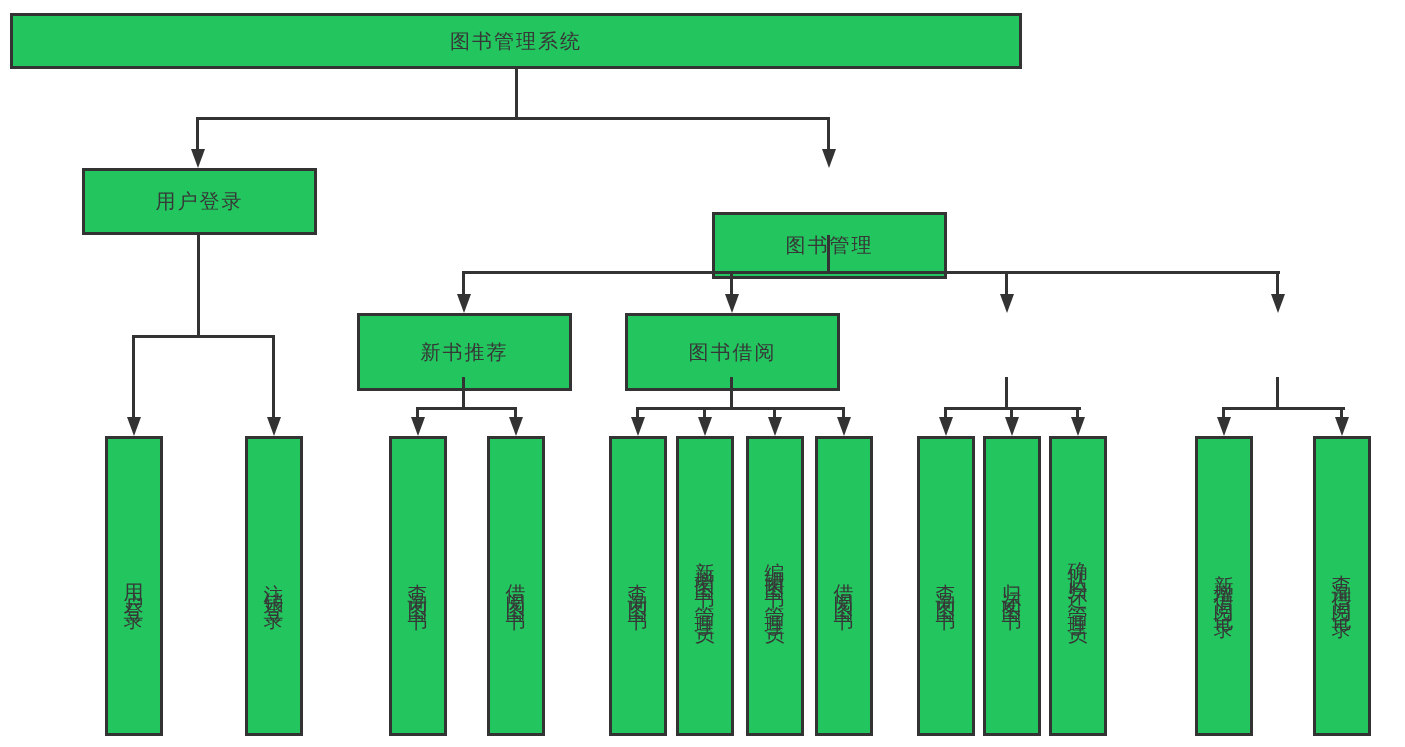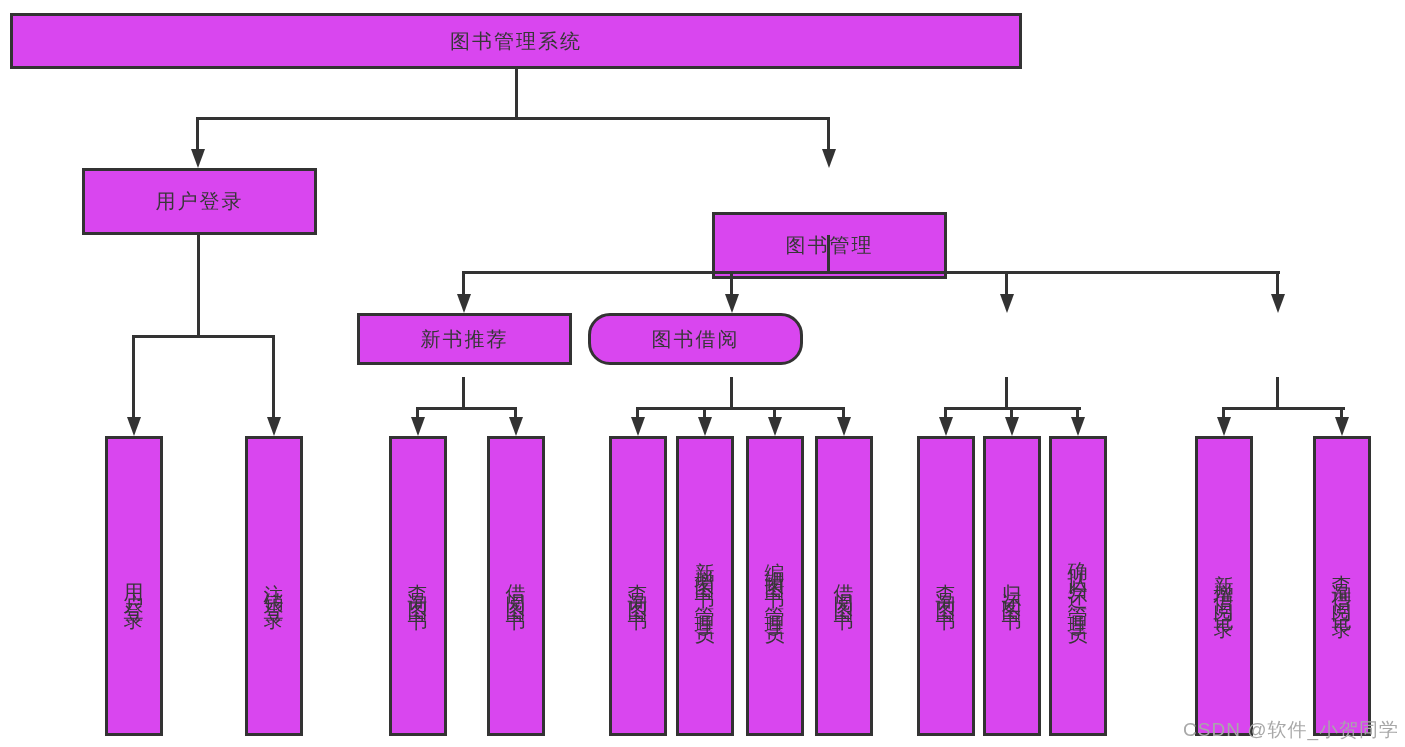--- a/index.html
+++ b/index.html
@@ -1,26 +1,26 @@
 <!DOCTYPE html>
 <html><head>
 <meta charset="utf-8">
 <style>
   html,body{margin:0;padding:0;background:#ffffff;}
   .stage{
     position:relative;width:1405px;height:747px;background:#ffffff;overflow:hidden;
     font-family:"Liberation Sans","DejaVu Sans",sans-serif;color:#373737;
   }
   .box{
-    position:absolute;box-sizing:border-box;border:3px solid #333333;background:#d946ef;
+    position:absolute;box-sizing:border-box;border:3px solid #333333;background:#22c55e;
     display:flex;align-items:center;justify-content:center;
   }
   .hbox{font-size:20px;letter-spacing:2px;}
   .lvl2{top:168px;width:235px;height:67px;}
-  .lvl3{top:313px;width:215px;height:52px;}
+  .lvl3{top:313px;width:215px;height:78px;}
   .vbox{top:436px;width:58px;height:300px;font-size:20px;}
   .vbox span{
     writing-mode:vertical-rl;text-orientation:mixed;letter-spacing:9px;line-height:1;
     display:block;
   }
   .vl{position:absolute;width:3px;background:#333333;}
   .hl{position:absolute;height:3px;background:#333333;}
   .ar{
     position:absolute;width:0;height:0;
     border-left:7px solid transparent;border-right:7px solid transparent;
@@ -43,21 +43,21 @@
   <div class="box hbox lvl2" style="left:82px;">
     <span>用户登录</span>
   </div>
   <div class="box hbox lvl2" style="left:712px;margin-top:44px;">
     <span>图书管理</span>
   </div>
 
   <div class="box hbox lvl3" style="left:357px;">
     <span>新书推荐</span>
   </div>
-  <div class="box hbox lvl3" style="left:588px;border-radius:22px;">
+  <div class="box hbox lvl3" style="left:625px;">
     <span>图书借阅</span>
   </div>
 
   <div class="box vbox" style="left:105px;">
     <span>用户登录</span>
   </div>
   <div class="box vbox" style="left:245px;">
     <span>注销登录</span>
   </div>
 
@@ -150,15 +150,14 @@
   <div class="ar" style="left:1005px;top:417px;"></div>
   <div class="ar" style="left:1071px;top:417px;"></div>
 
   <div class="vl" style="left:1276px;top:377px;height:33px;"></div>
   <div class="hl" style="left:1222px;top:407px;width:123px;"></div>
   <div class="vl" style="left:1222px;top:407px;height:12px;"></div>
   <div class="vl" style="left:1340px;top:407px;height:12px;"></div>
   <div class="ar" style="left:1217px;top:417px;"></div>
   <div class="ar" style="left:1335px;top:417px;"></div>
 
-  <div class="watermark">CSDN @软件_小贺同学</div>
 
 </div>
 
 </body></html>

